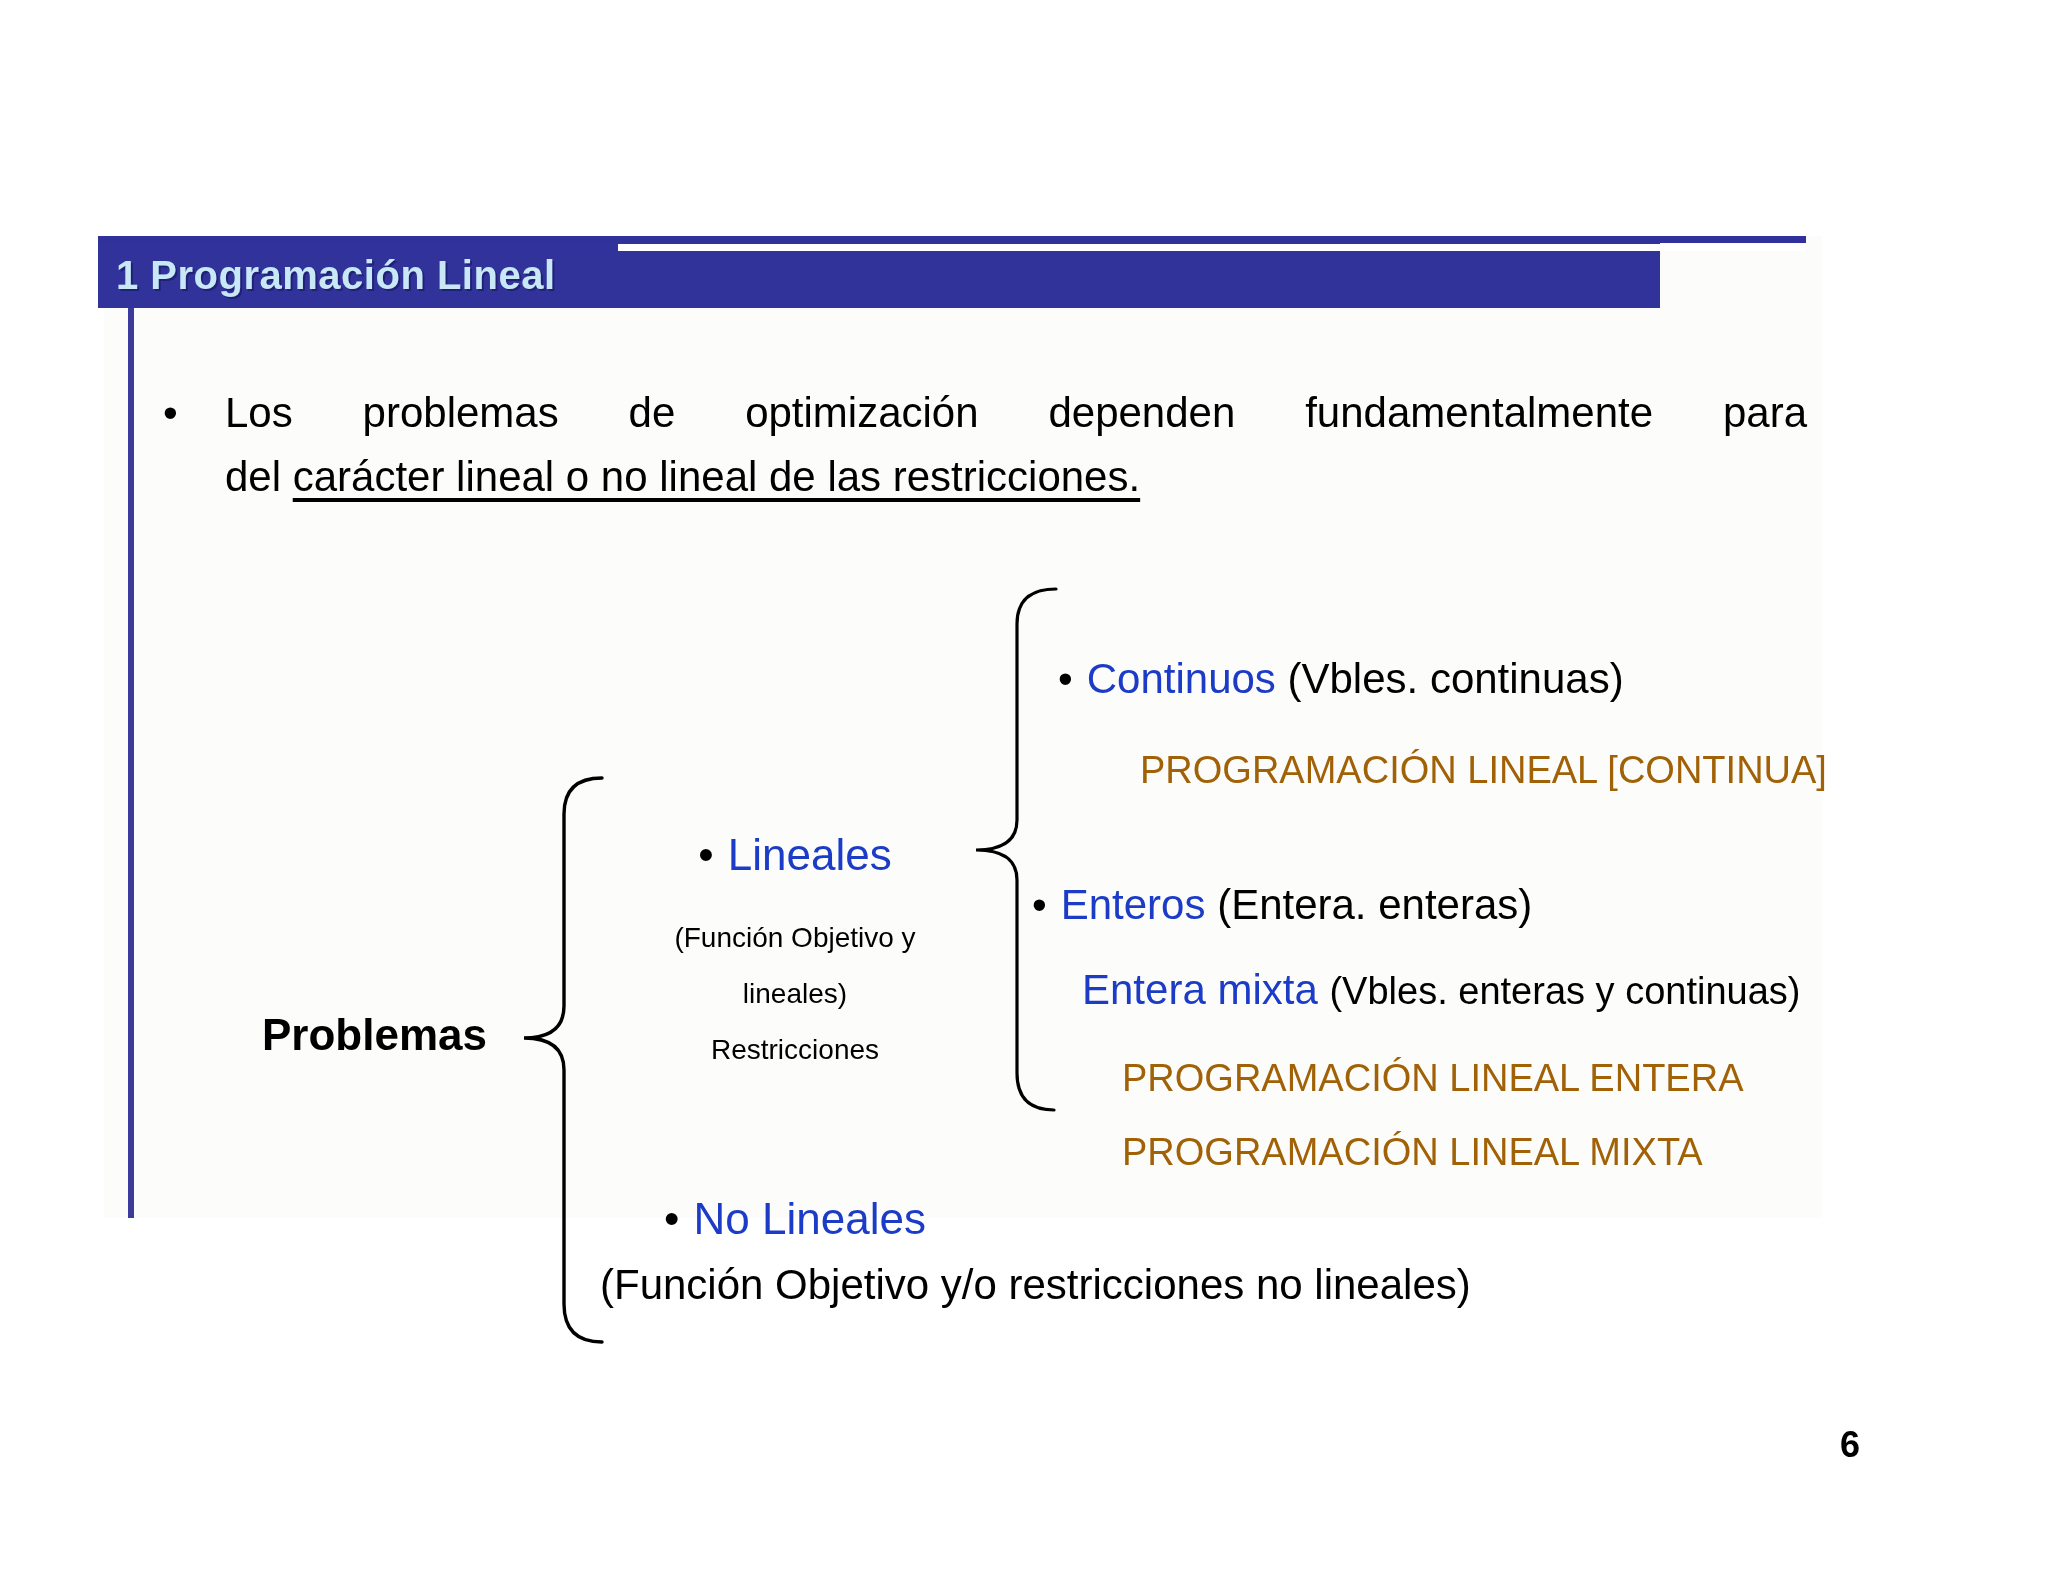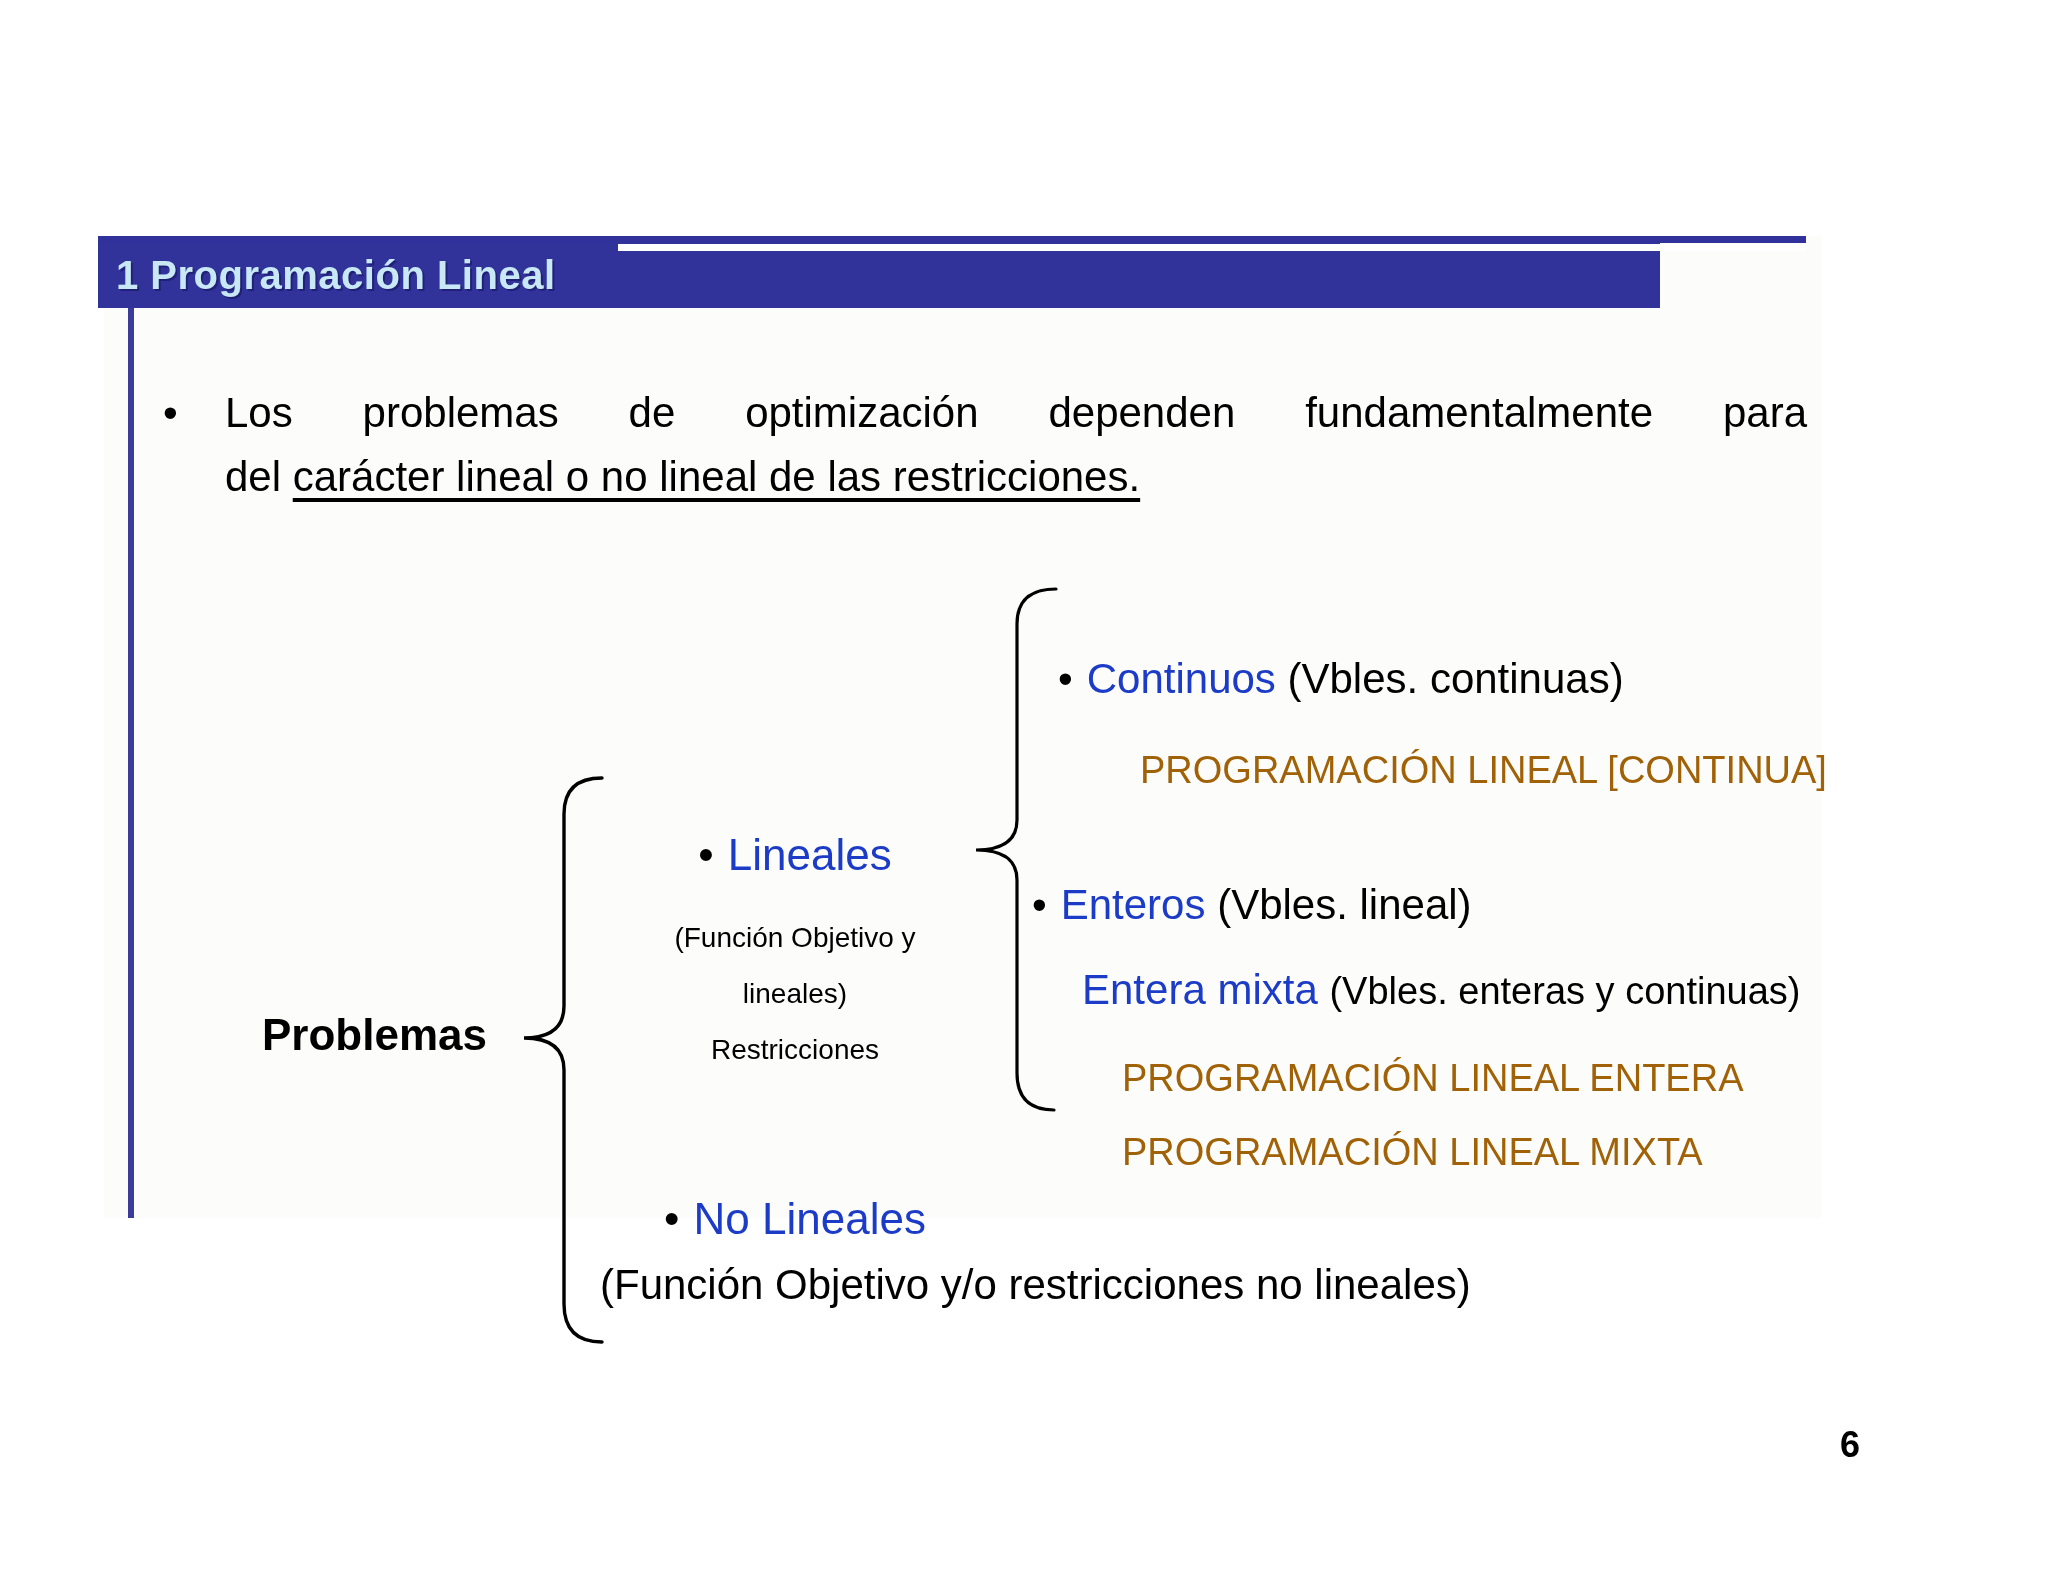--- a/index.html
+++ b/index.html
@@ -96,21 +96,21 @@
   </div>
 
   <div class="abs lbl lineales-col row-nolineales"><span>•</span><span class="bullet-gap"></span><span class="blue">No Lineales</span></div>
 
   <div class="abs lbl nolineales-note">(Función Objetivo y/o restricciones no lineales)</div>
 
   <div class="abs lbl row-continuos"><span>•</span><span class="bullet-gap"></span><span class="blue">Continuos</span> <span class="black-note">(Vbles. continuas)</span></div>
 
   <div class="abs lbl green res-continua">PROGRAMACIÓN LINEAL [CONTINUA]</div>
 
-  <div class="abs lbl row-enteros"><span>•</span><span class="bullet-gap"></span><span class="blue">Enteros</span> <span class="black-note">(Vbles. lineal)</span></div>
+  <div class="abs lbl row-enteros"><span>•</span><span class="bullet-gap"></span><span class="blue">Enteros</span> <span class="black-note">(Entera. enteras)</span></div>
 
   <div class="abs lbl row-mixta"><span class="blue">Entera mixta</span> <span class="black-note mixta-note">(Vbles. enteras y continuas)</span></div>
 
   <div class="abs lbl green res-entera">PROGRAMACIÓN LINEAL ENTERA</div>
   <div class="abs lbl green res-mixta">PROGRAMACIÓN LINEAL MIXTA</div>
 
   <div class="abs page-number">6</div>
 
 </div>
 

